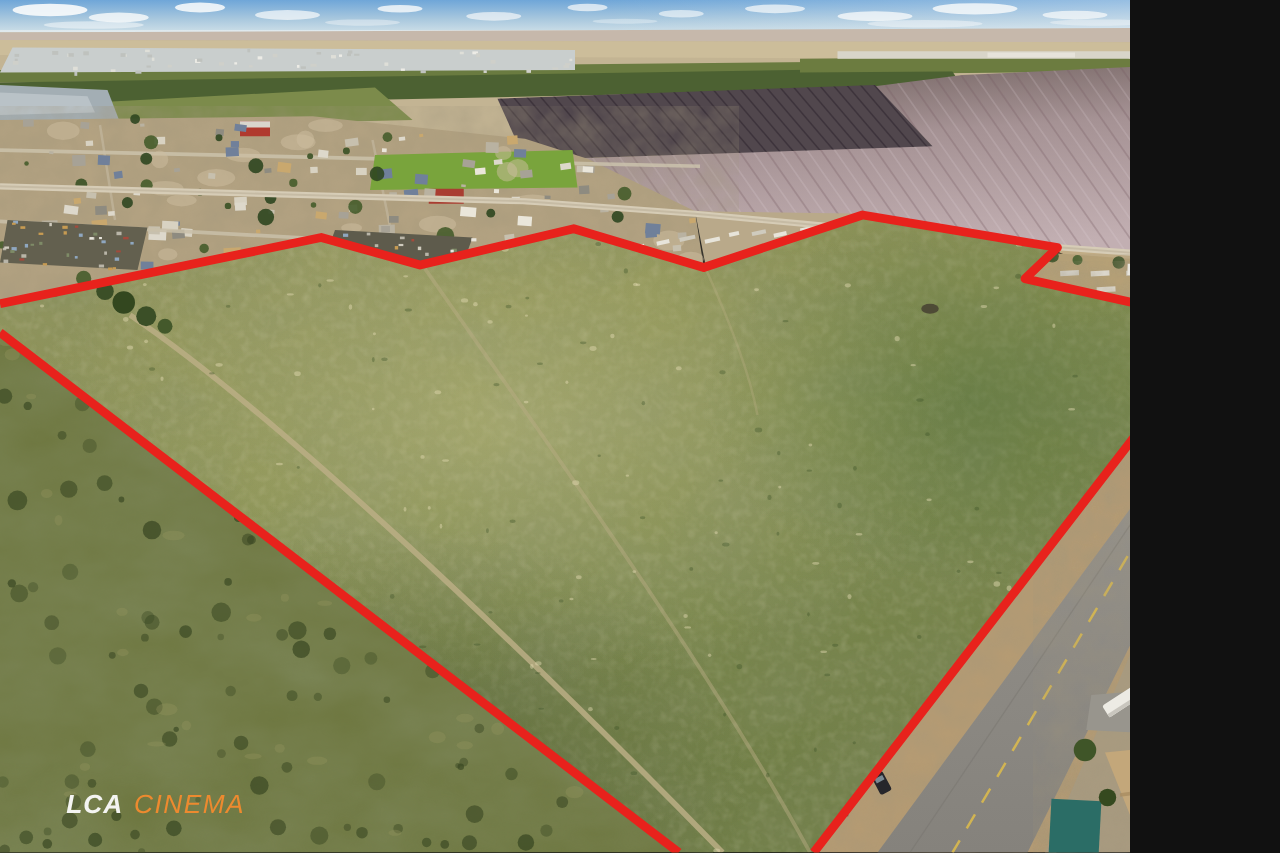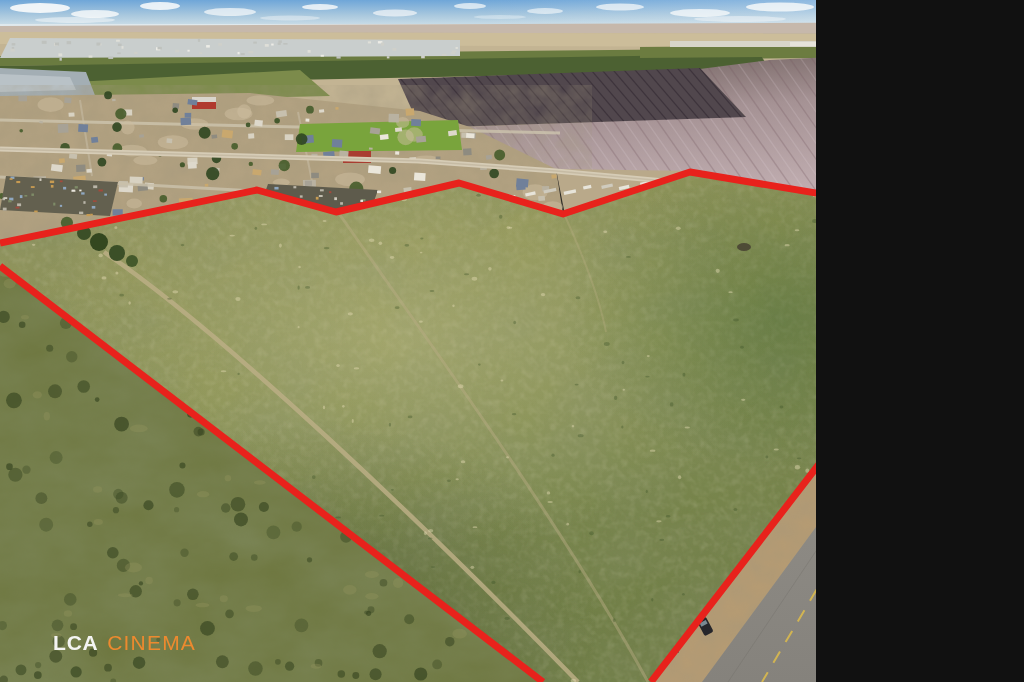--- a/index.html
+++ b/index.html
@@ -1,16 +1,16 @@
 <!DOCTYPE html>
 <html><head>
 <meta charset="utf-8">
 <style>
   html,body{margin:0;padding:0;background:#111;}
-  .stage{position:relative;width:816px;height:682px;overflow:hidden;font-family:"Liberation Sans","DejaVu Sans",sans-serif;}
+  .stage{position:relative;width:904px;height:682px;overflow:hidden;font-family:"Liberation Sans","DejaVu Sans",sans-serif;font-style:italic;}
   svg{display:block;}
   text{font-family:"Liberation Sans","DejaVu Sans",sans-serif;}
 </style>
 </head>
 <body>
 
 <div class="stage">
 <svg width="1024" height="682" viewBox="0 0 1024 682">
   <defs>
     <linearGradient id="skyG" x1="0" y1="0" x2="0" y2="1">

